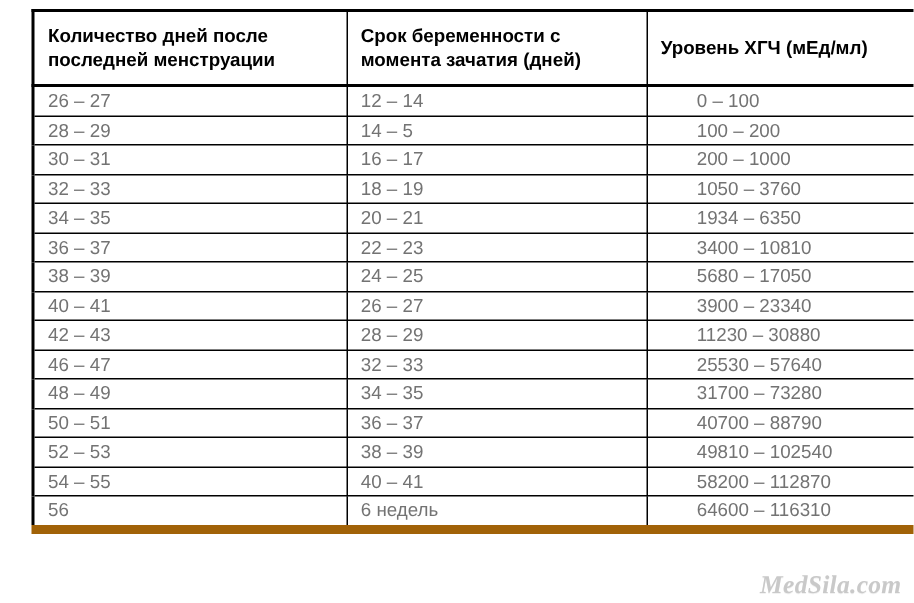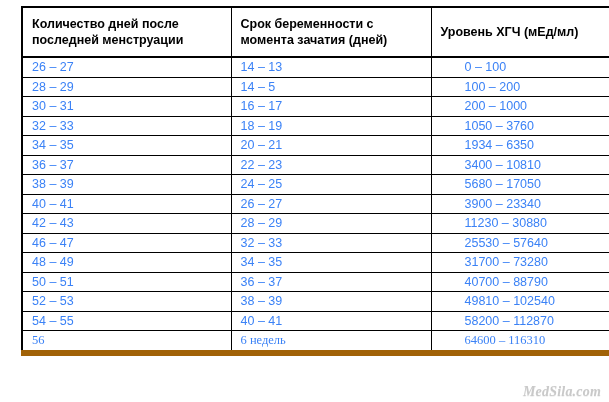--- a/index.html
+++ b/index.html
@@ -58,45 +58,44 @@
   }
   table.hcg-table thead th.first {
     border-left: 2px solid #000000;
   }
   table.hcg-table thead th.last {
     border-right: 2px solid #000000;
     margin-top: 35px;
   }
   table.hcg-table tbody td {
     font-size: 12.5px;
-    color: #3b82f6;
+    color: #737373;
     height: 18.5px;
     line-height: 18.5px;
     padding: 0 0 0 9px;
     white-space: nowrap;
   }
   table.hcg-table tbody td.first {
     border-left: 2px solid #000000;
   }
   table.hcg-table tbody td.last {
     border-right: 2px solid #000000;
     padding-left: 33px;
   }
   table.hcg-table tbody tr:last-child td {
     border-bottom: 6px solid #a16207;
-    font-family: Liberation Serif, serif;
   }
   .hdr-line { display: block; }
 
   .watermark {
     position: absolute;
     right: 8px;
     bottom: 2px;
     font-family: "Liberation Serif", serif;
-    font-size: 14px;
+    font-size: 17px;
     font-weight: bold;
     font-style: italic;
     color: #c9c9c9;
     letter-spacing: 0.2px;
     text-shadow: 0 1px 0 #f2f2f2;
   }
 </style>
 </head>
 <body>
 
@@ -121,21 +120,21 @@
           </th>
           <th class="last">
             <span class="hdr-line">Уровень ХГЧ (мЕд/мл)</span>
             <span class="hdr-line"></span>
           </th>
         </tr>
       </thead>
       <tbody>
         <tr>
           <td class="first">26 – 27</td>
-          <td>14 – 13</td>
+          <td>12 – 14</td>
           <td class="last">0 – 100</td>
         </tr>
         <tr>
           <td class="first">28 – 29</td>
           <td>14 – 5</td>
           <td class="last">100 – 200</td>
         </tr>
         <tr>
           <td class="first">30 – 31</td>
           <td>16 – 17</td>

